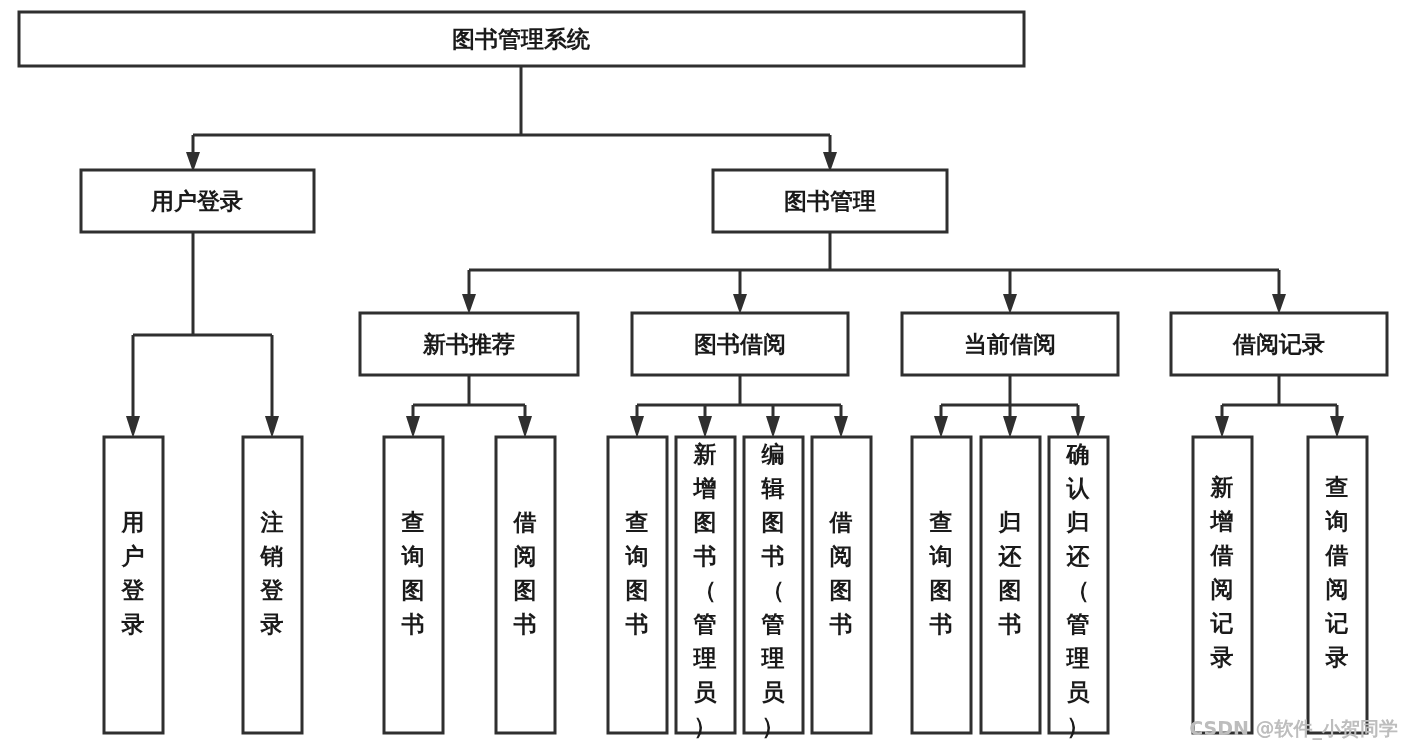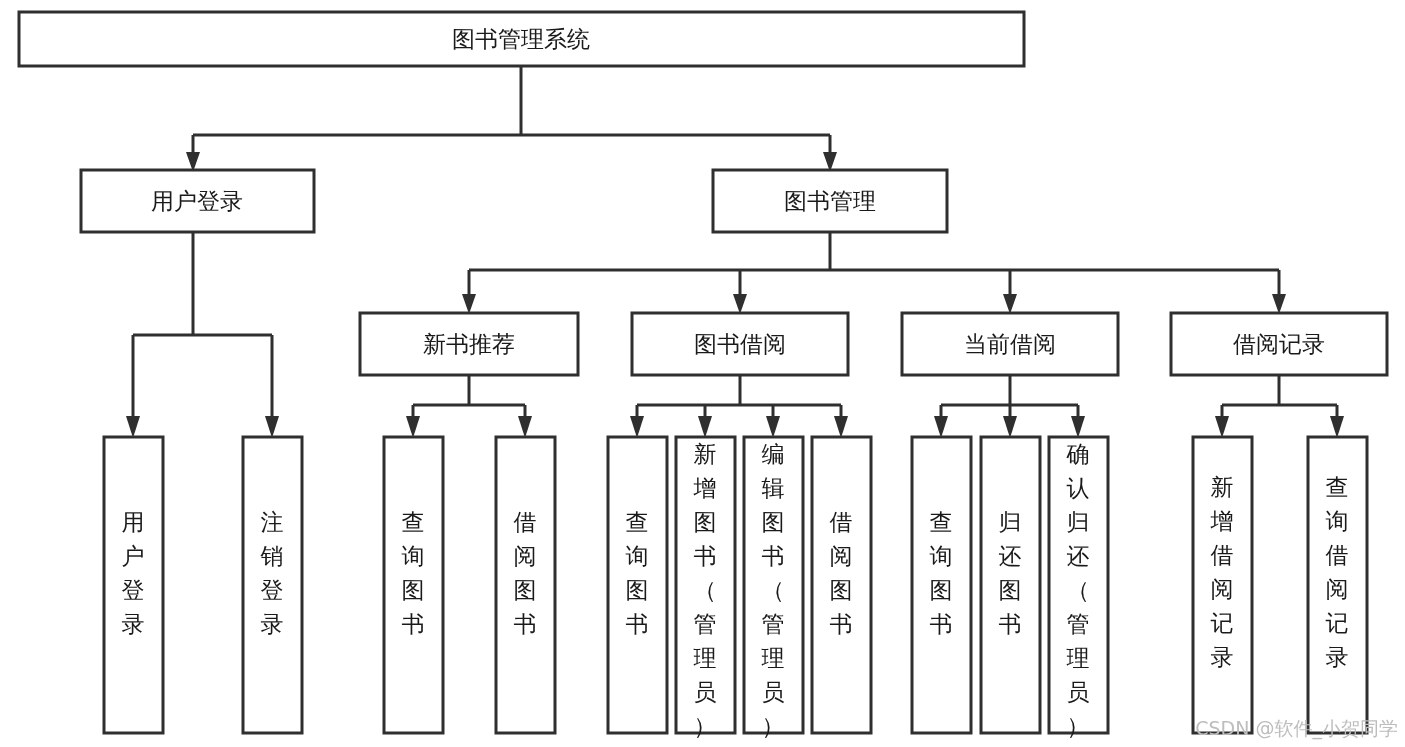--- a/index.html
+++ b/index.html
@@ -11,20 +11,21 @@
   body {
     width: 1405px;
     height: 747px;
     font-family: "DejaVu Sans", "Liberation Sans", sans-serif;
     overflow: hidden;
   }
   #diagram-root {
     position: relative;
     width: 1405px;
     height: 732px;
+    font-weight: bold;
   }
   svg.diagram-canvas {
     position: absolute;
     top: 0;
     left: 0;
     width: 1405px;
     height: 747px;
     display: block;
   }
   .node-box {

